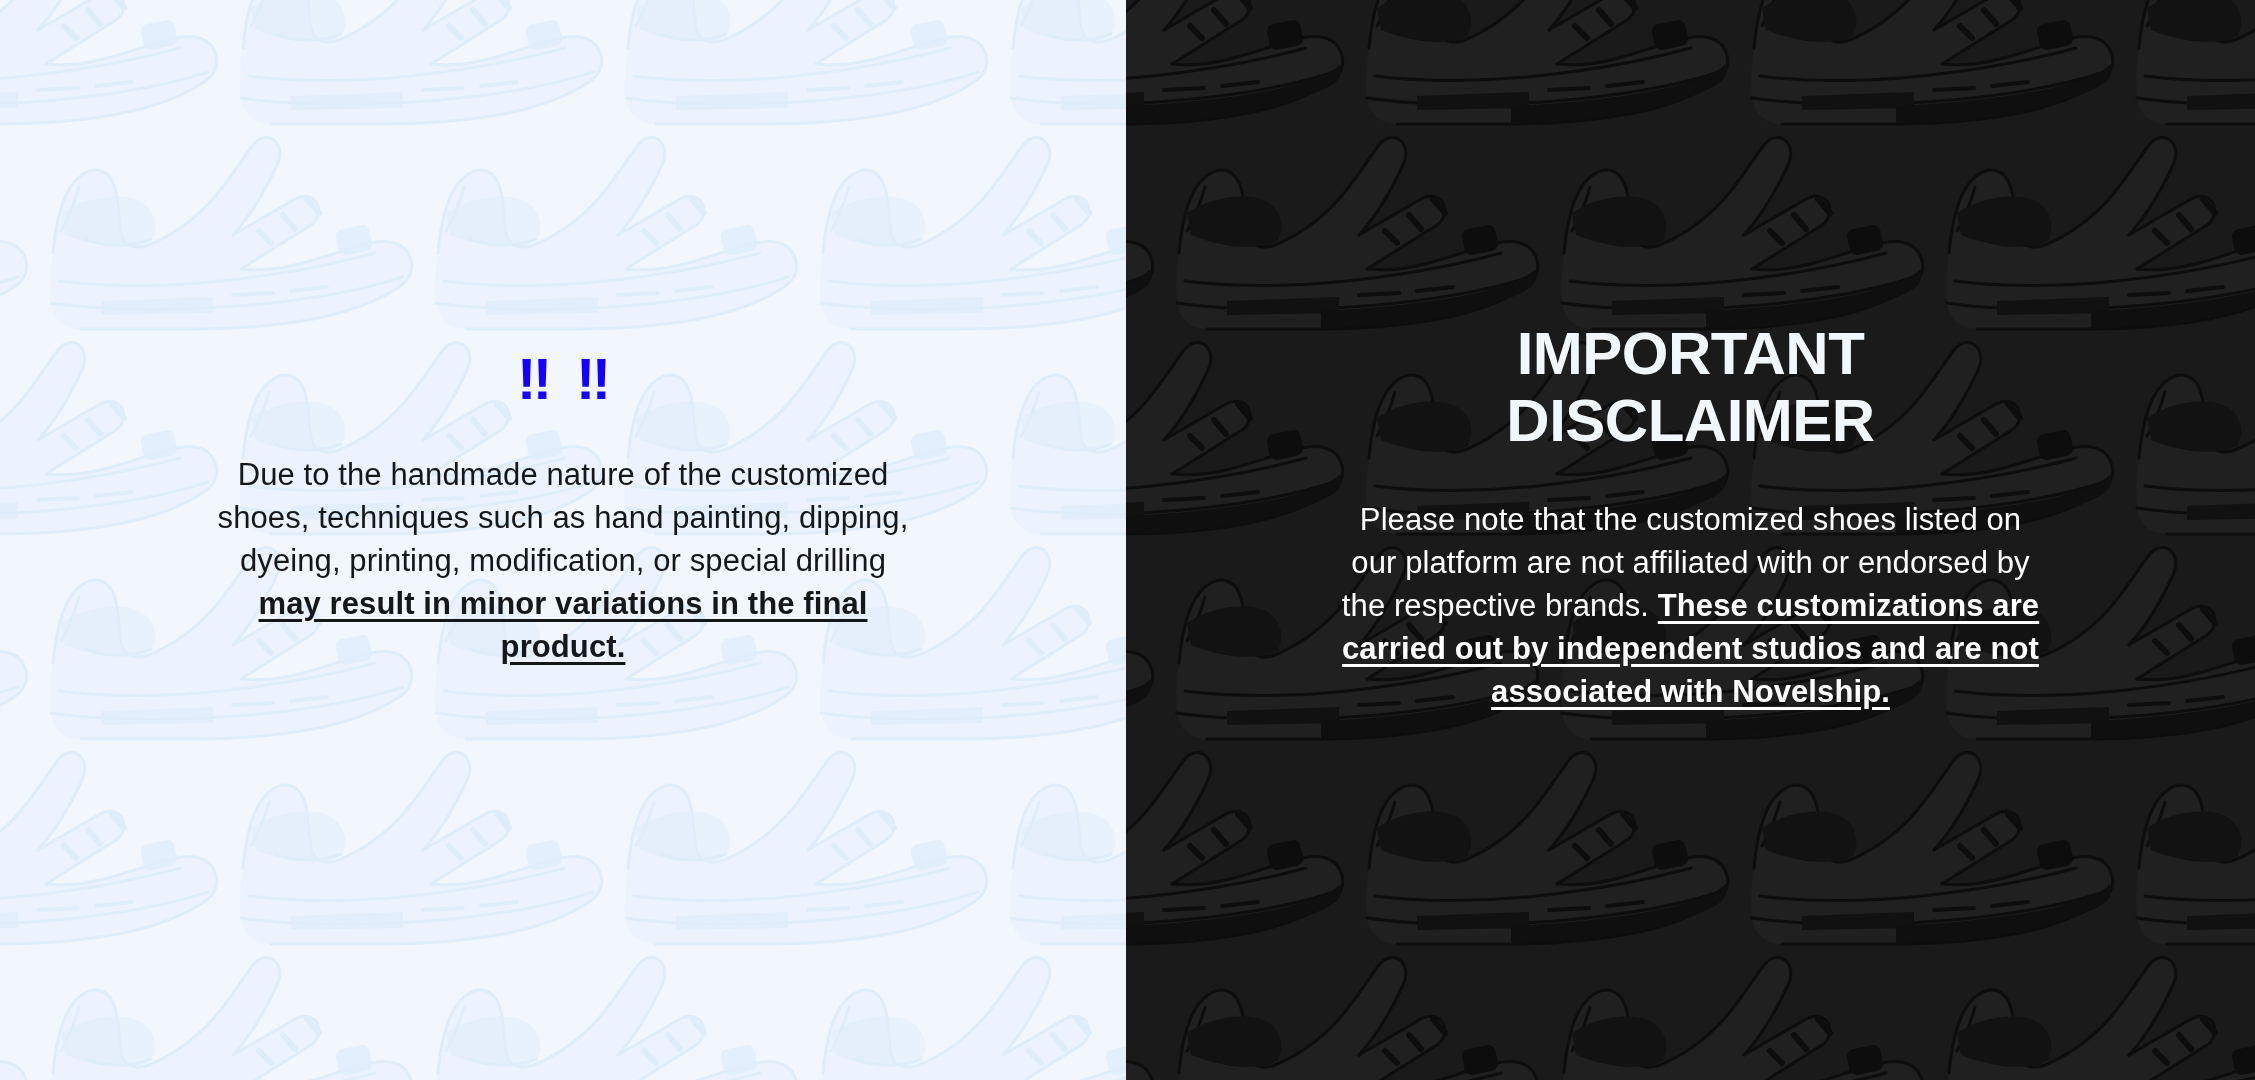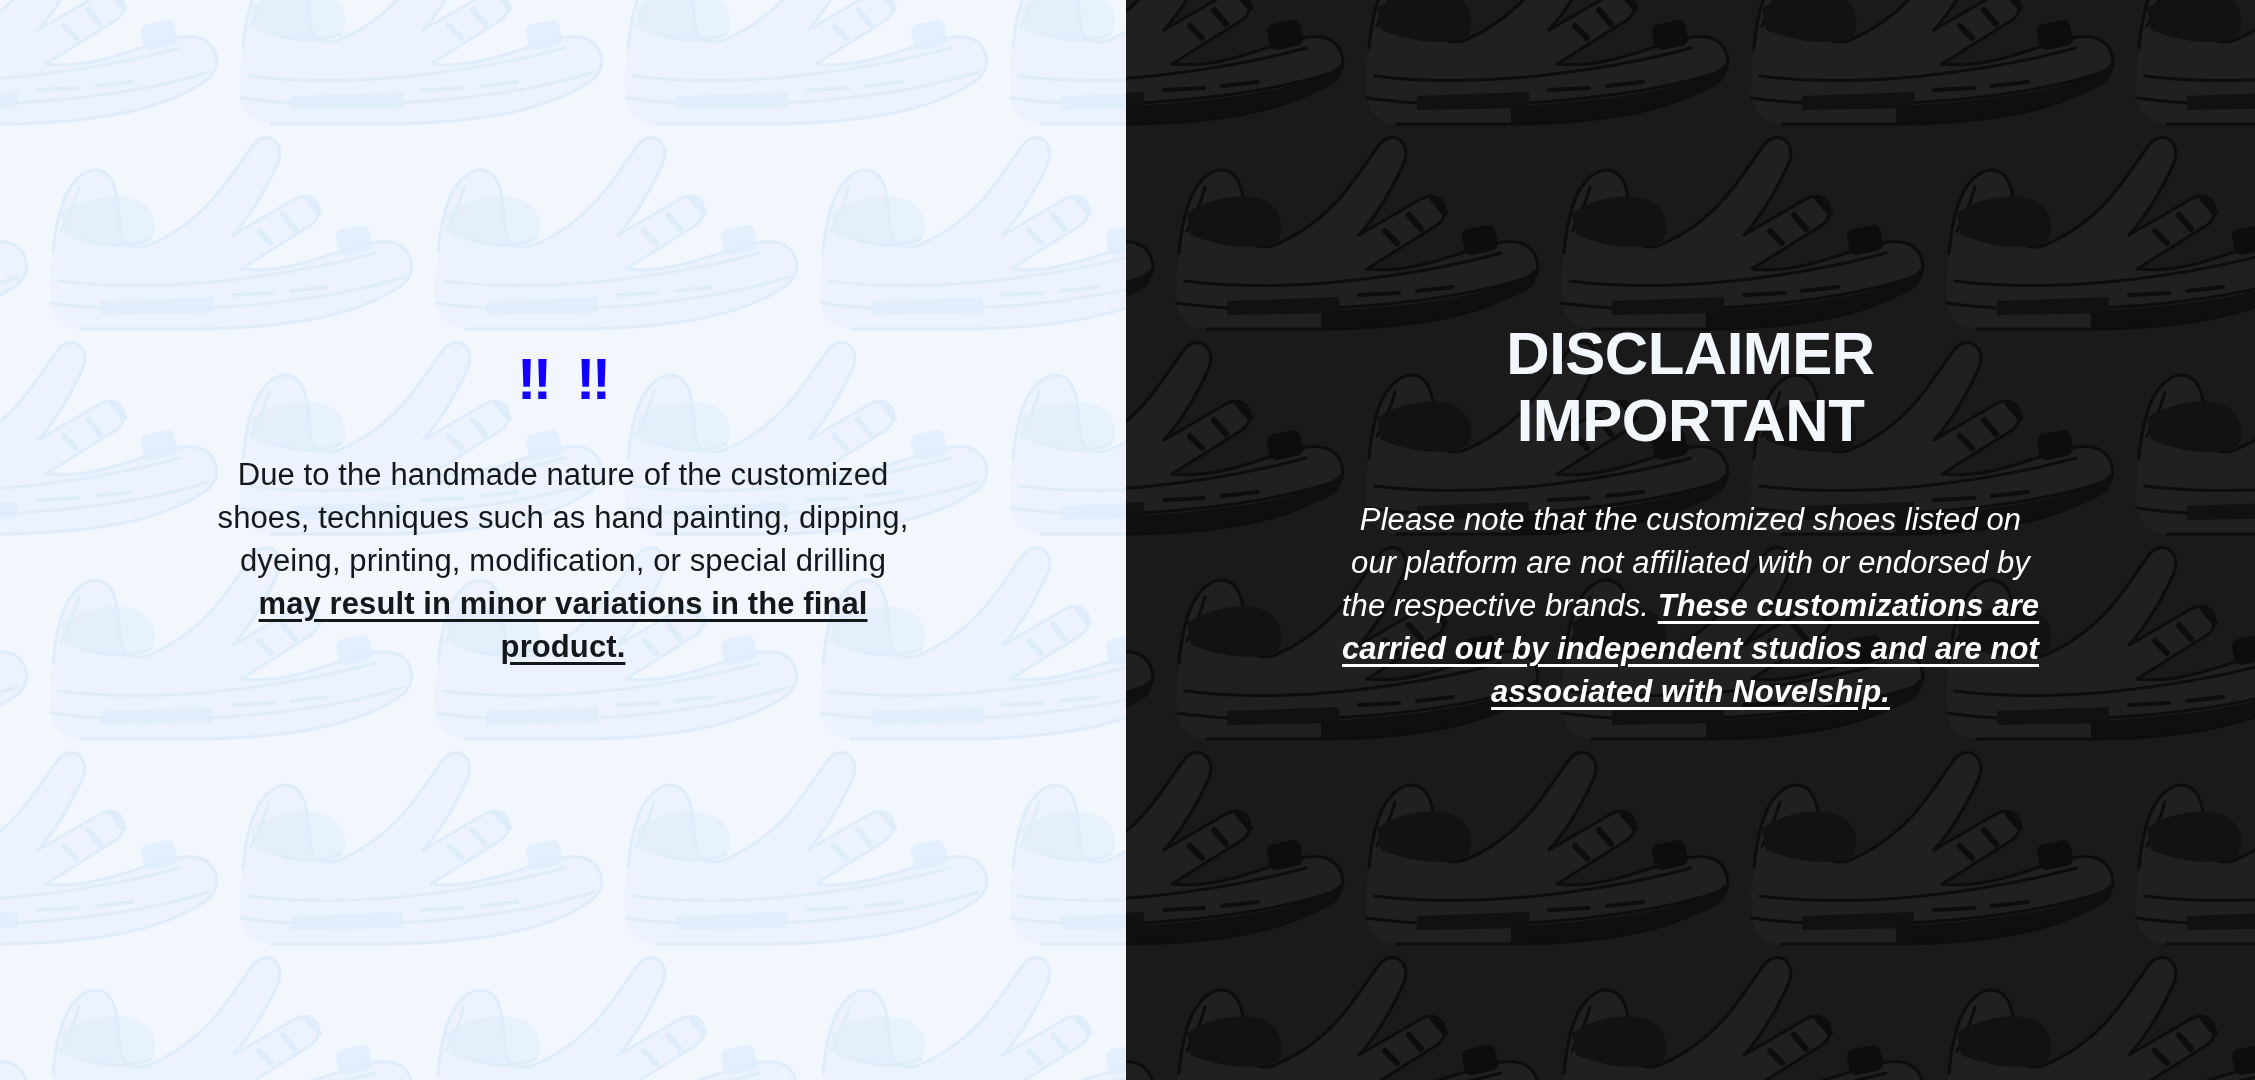--- a/index.html
+++ b/index.html
@@ -115,21 +115,20 @@
   }
   .body-light {
     color: #15181b;
     width: 700px;
     margin-top: 43px;
   }
   .body-dark {
     color: #ffffff;
     width: 712px;
     margin-top: 44px;
-    font-style: italic;
   }
   .em-underline {
     font-weight: 700;
     text-decoration: underline;
     text-underline-offset: 5px;
     text-decoration-thickness: 2.5px;
   }
 </style>
 </head>
 <body>
@@ -291,20 +290,20 @@
           <use href="#sneakerD" x="-340" y="955"></use>
           <use href="#sneakerD" x="45" y="955"></use>
           <use href="#sneakerD" x="430" y="955"></use>
           <use href="#sneakerD" x="815" y="955"></use>
         </g>
       </svg>
     </div>
 
     <div class="content content-dark">
       <h1 class="heading heading-dark">
+        <span class="hd-line">IMPORTANT</span>
         <span class="hd-line">DISCLAIMER</span>
-        <span class="hd-line">IMPORTANT</span>
       </h1>
       <p class="body-copy body-dark"><span>Please note that the customized shoes listed on our platform are not affiliated with or endorsed by the respective brands. </span><span class="em-underline">These customizations are carried out by independent studios and are not associated with Novelship.</span></p>
     </div>
   </section>
 
 </div>
 
 </body></html>

